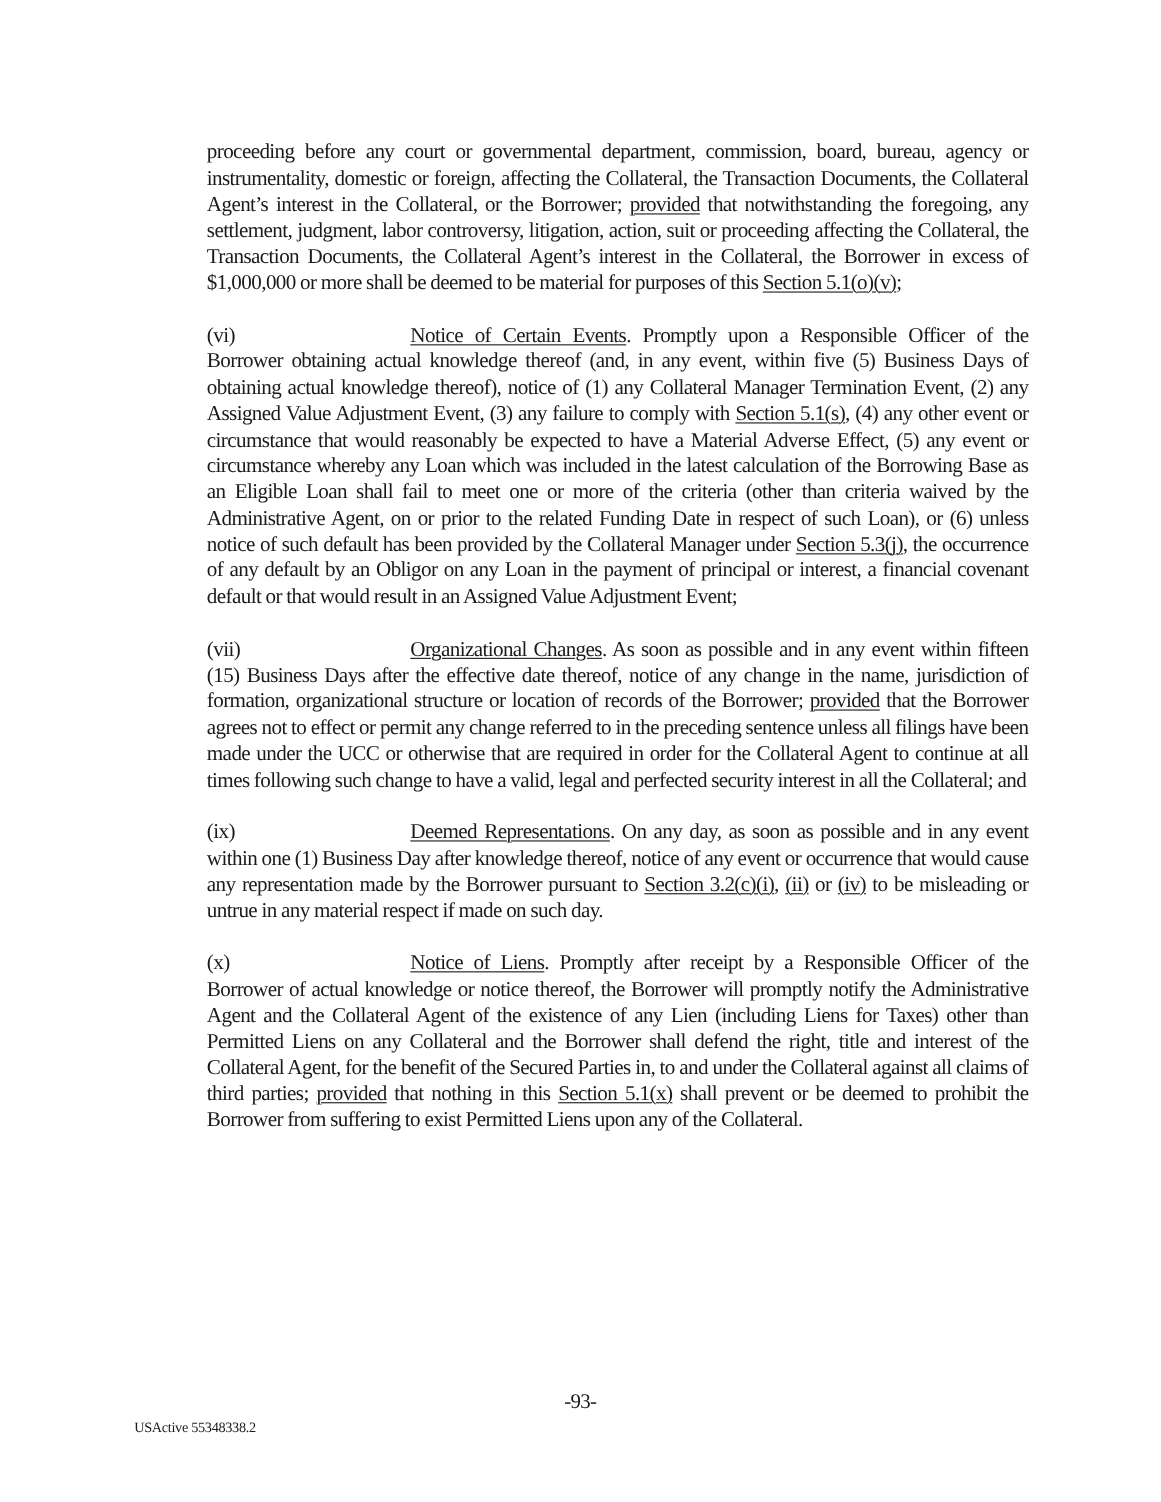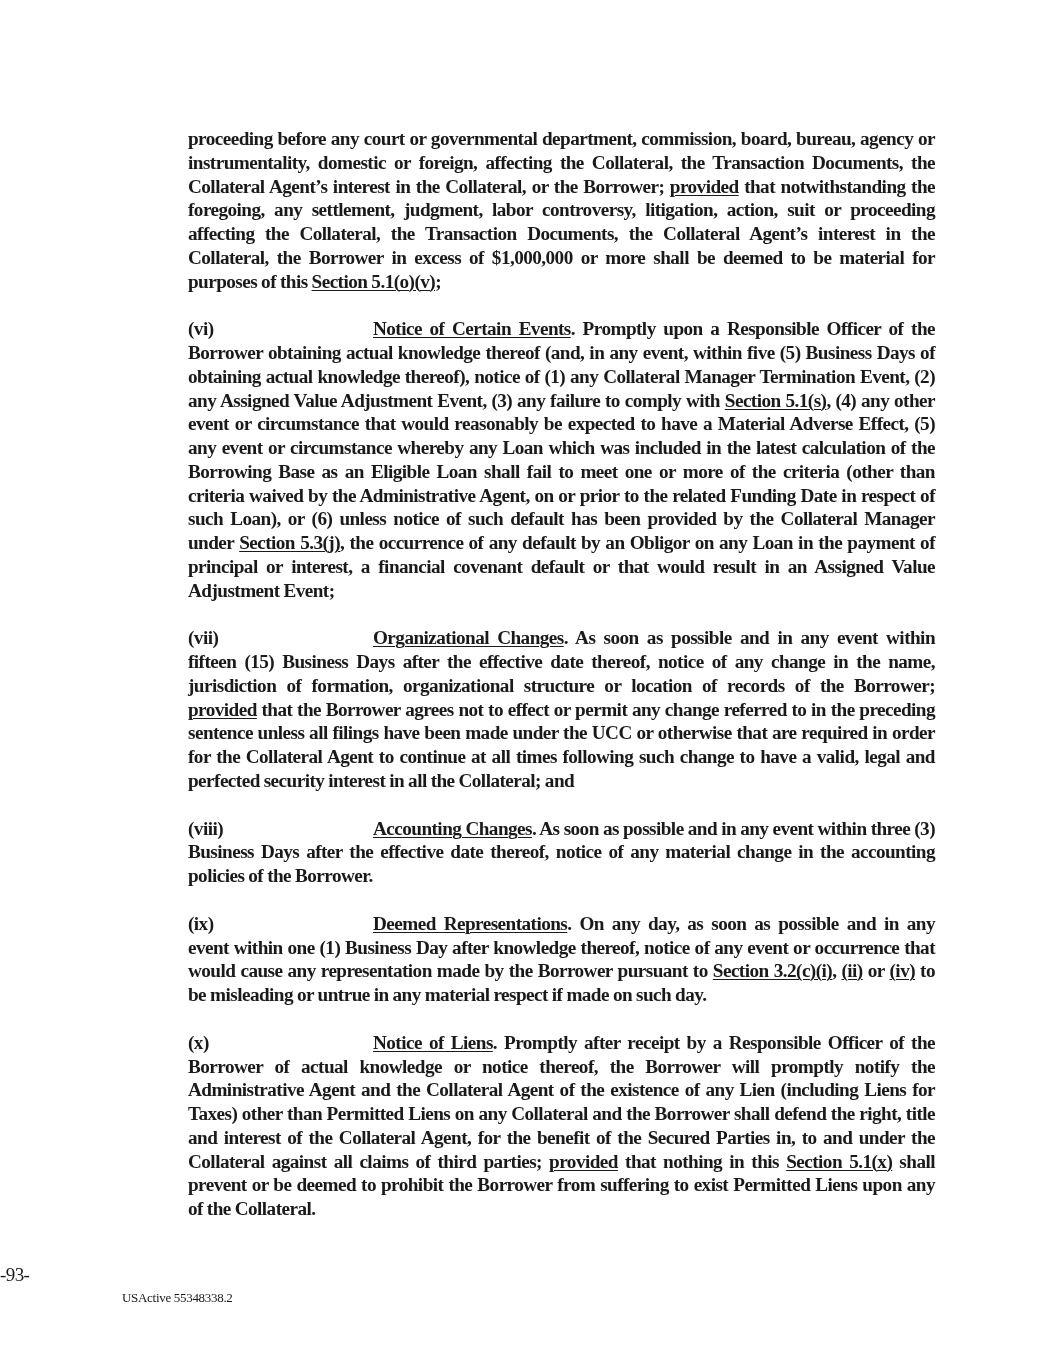--- a/index.html
+++ b/index.html
@@ -3,42 +3,41 @@
 <meta charset="utf-8">
 <style>
   html, body { margin: 0; padding: 0; background: #ffffff; }
   body { width: 1055px; height: 1365px; position: relative; overflow: hidden; }
   .page {
     position: absolute; left: 188px; top: 127px; width: 747px;
     font-family: "Liberation Serif", serif;
     font-size: 19.2px; line-height: 23.75px; color: #1a1a1a;
     letter-spacing: -0.55px; word-spacing: -0.3px;
   }
-  .para { text-align: justify; margin: 0 0 24px 0; font-weight: bold; }
+  .para { text-align: justify; margin: 0 0 24px 0; }
   .para.first { margin-bottom: 24px; }
   .num { display: inline-block; }
   .u { text-decoration: underline; text-underline-offset: 2px; text-decoration-thickness: 1px; }
   .page-number {
-    position: absolute; top: 1264px; left: 0; width: 1055px; 
+    position: absolute; top: 1264px; left: 0; width: 1055px; text-align: center;
     font-family: "Liberation Serif", serif; font-size: 19px; color: #1a1a1a; letter-spacing: -0.6px;
   }
   .doc-id {
     position: absolute; top: 1290px; left: 122px;
     font-family: "Liberation Serif", serif; font-size: 13px; color: #1a1a1a; letter-spacing: -0.3px; text-align: center;
   }
 </style>
 </head>
 <body>
 
 <div class="page">
   <p class="para first"><span>proceeding before any court or governmental department, commission, board, bureau, agency or instrumentality, domestic or foreign, affecting the Collateral, the Transaction Documents, the Collateral Agent’s interest in the Collateral, or the Borrower; </span><span class="u">provided</span><span> that notwithstanding the foregoing, any settlement, judgment, labor controversy, litigation, action, suit or proceeding affecting the Collateral, the Transaction Documents, the Collateral Agent’s interest in the Collateral, the Borrower in excess of $1,000,000 or more shall be deemed to be material for purposes of this </span><span class="u">Section 5.1(o)(v)</span><span>;</span></p>
 
   <div id="sections">
       <p class="para"><span class="num" style="width: 152px;">(vi)</span><span style="display: inline-block; width: 33px;"></span><span class="u">Notice of Certain Events</span><span>.  Promptly upon a Responsible Officer of the Borrower obtaining actual knowledge thereof (and, in any event, within five (5) Business Days of obtaining actual knowledge thereof), notice of (1) any Collateral Manager Termination Event, (2) any Assigned Value Adjustment Event, (3) any failure to comply with </span><span class="u">Section 5.1(s)</span><span>, (4) any other event or circumstance that would reasonably be expected to have a Material Adverse Effect, (5) any event or circumstance whereby any Loan which was included in the latest calculation of the Borrowing Base as an Eligible Loan shall fail to meet one or more of the criteria (other than criteria waived by the Administrative Agent, on or prior to the related Funding Date in respect of such Loan), or (6) unless notice of such default has been provided by the Collateral Manager under </span><span class="u">Section 5.3(j)</span><span>, the occurrence of any default by an Obligor on any Loan in the payment of principal or interest, a financial covenant default or that would result in an Assigned Value Adjustment Event;</span></p>
       <p class="para"><span class="num" style="width: 152px;">(vii)</span><span style="display: inline-block; width: 33px;"></span><span class="u">Organizational Changes</span><span>.  As soon as possible and in any event within fifteen (15) Business Days after the effective date thereof, notice of any change in the name, jurisdiction of formation, organizational structure or location of records of the Borrower; </span><span class="u">provided</span><span> that the Borrower agrees not to effect or permit any change referred to in the preceding sentence unless all filings have been made under the UCC or otherwise that are required in order for the Collateral Agent to continue at all times following such change to have a valid, legal and perfected security interest in all the Collateral; and</span></p>
-      <p class="para"><span class="num" style="width: 152px;">(viii)</span><span style="display: inline-block; width: 33px;"></span><span class="u">Accounting Changes</span><span>.  As soon as possible and in any event within three (3) Business Days after the effective date thereof, notice of any material change in the accounting policies of the Borrower.</span></p>
       <p class="para"><span class="num" style="width: 152px;">(ix)</span><span style="display: inline-block; width: 33px;"></span><span class="u">Deemed Representations</span><span>.  On any day, as soon as possible and in any event within one (1) Business Day after knowledge thereof, notice of any event or occurrence that would cause any representation made by the Borrower pursuant to </span><span class="u">Section 3.2(c)(i)</span><span>, </span><span class="u">(ii)</span><span> or </span><span class="u">(iv)</span><span> to be misleading or untrue in any material respect if made on such day.</span></p>
       <p class="para"><span class="num" style="width: 152px;">(x)</span><span style="display: inline-block; width: 33px;"></span><span class="u">Notice of Liens</span><span>.  Promptly after receipt by a Responsible Officer of the Borrower of actual knowledge or notice thereof, the Borrower will promptly notify the Administrative Agent and the Collateral Agent of the existence of any Lien (including Liens for Taxes) other than Permitted Liens on any Collateral and the Borrower shall defend the right, title and interest of the Collateral Agent, for the benefit of the Secured Parties in, to and under the Collateral against all claims of third parties; </span><span class="u">provided</span><span> that nothing in this </span><span class="u">Section 5.1(x)</span><span> shall prevent or be deemed to prohibit the Borrower from suffering to exist Permitted Liens upon any of the Collateral.</span></p>
     </div>
 </div>
 
 <div class="page-number">-93-</div>
 <div class="doc-id">USActive 55348338.2</div>
 
 </body></html>

